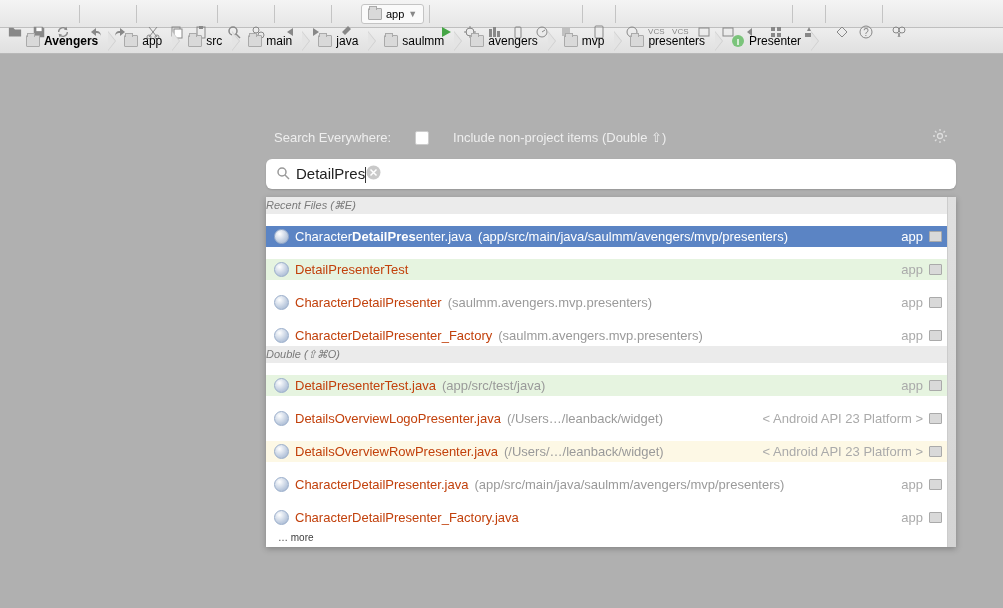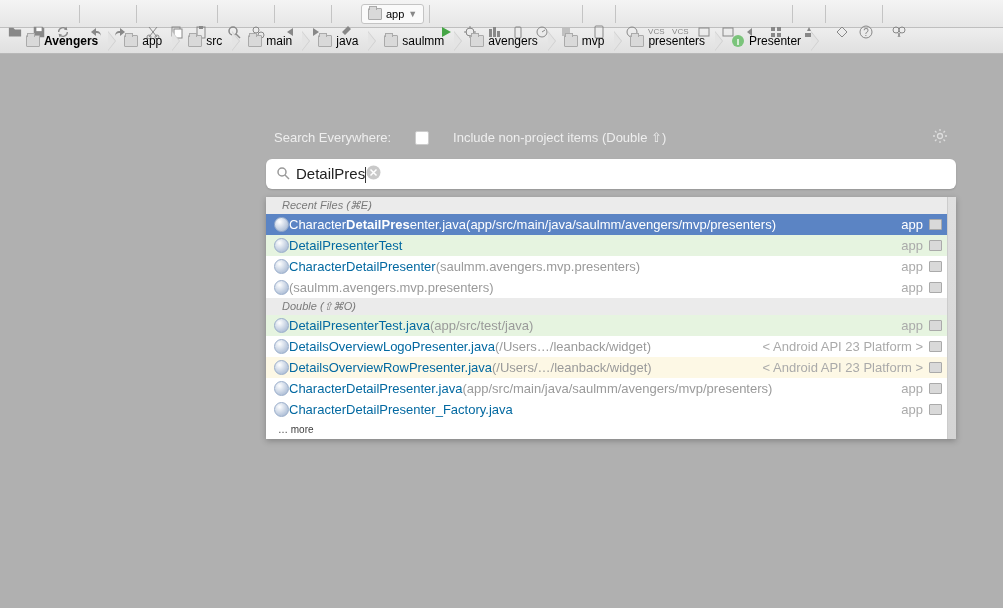--- a/index.html
+++ b/index.html
@@ -126,36 +126,38 @@
 .se-results::after {
   content:"";
   position:absolute; right:0; top:0; bottom:0; width:8px;
   background: linear-gradient(#e0e0e0,#d4d4d4);
   border-left:1px solid #ccc;
 }
 .se-sect {
   background: #ebebeb;
   color: #7a7a7a;
   font-style: italic;
-  padding: 2px 16px;
+  padding: 2px 0;
   font-size: 11px;
 }
 .se-row {
   display: flex; align-items: flex-end;
   padding: 3px 14px 3px 8px;
   font-size: 13px;
+  gap: 6px;
   cursor: pointer;
+  margin-top: 12px;
 }
 .se-row .ficon {
   width: 15px; height: 15px; border-radius: 50%;
   background: radial-gradient(circle at 35% 30%, #fff, #c0cde0 60%, #9cb0cc);
   border: 1px solid #9aaecb;
   flex-shrink: 0;
 }
-.se-row .name { color: #0369a1; }
+.se-row .name { color: #c2410c; }
 .se-row .name .hl { color: #666; font-weight: 600; }
 .se-row .pkg { color: #9a9a9a; }
 .se-row .right { margin-left: auto; display: flex; align-items: center; gap: 6px; color: #9a9a9a; }
 .se-row .module { color: #aaa; }
 .se-row .modicon {
   width: 13px; height: 11px; background:#d9d9d9; border:1px solid #aaa; border-radius:1px;
 }
 .se-row.sel-blue { background: #5b84c4; color: #fff; }
 .se-row.sel-blue .name, .se-row.sel-blue .pkg, .se-row.sel-blue .hl, .se-row.sel-blue .module, .se-row.sel-blue .right { color: #fff; }
 .se-row.sel-green { background: #e6f4e0; }
@@ -488,20 +490,21 @@
           <span class="ficon"></span>
           <span class="name">CharacterDetailPresenter</span> 
           <span class="pkg">(saulmm.avengers.mvp.presenters)</span>
           <span class="right">
             <span class="module">app</span>
             <span class="modicon"></span>
           </span>
         </div>
         <div class="se-row">
           <span class="ficon"></span>
+          <span class="name">CharacterDetailPresenter_Factory</span> 
           <span class="pkg">(saulmm.avengers.mvp.presenters)</span>
           <span class="right">
             <span class="module">app</span>
             <span class="modicon"></span>
           </span>
         </div>
       </div>
 
     <div class="se-sect">Double (⇧⌘O)</div>
     <div id="file-rows">

